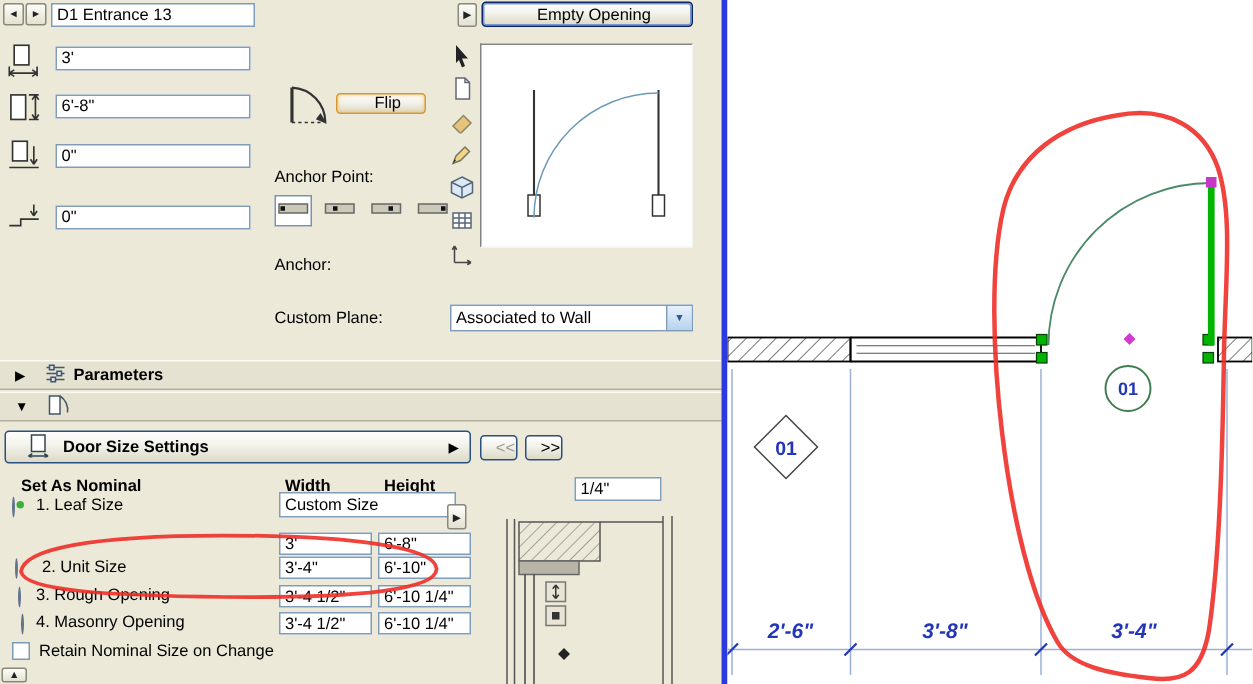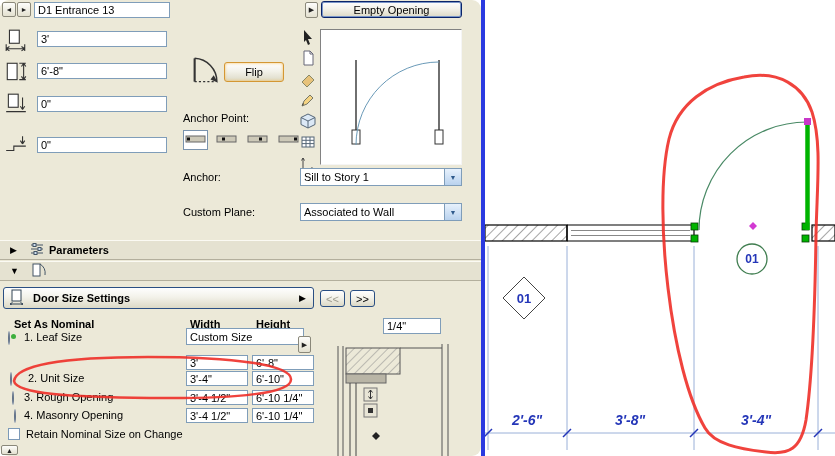--- a/index.html
+++ b/index.html
@@ -1,27 +1,27 @@
 <!DOCTYPE html>
 <html><head>
 <meta charset="utf-8">
 <style>
   html,body{margin:0;padding:0;}
   #app{position:relative;width:835px;height:456px;overflow:hidden;background:#fff;
        font-family:"Liberation Sans",sans-serif;font-size:11px;color:#000;}
   .abs{position:absolute;box-sizing:border-box;}
-  #dialog{position:absolute;left:0;top:0;width:481px;height:456px;background:#ece9d8;border-radius:9px;}
+  #dialog{position:absolute;left:0;top:0;width:481px;height:456px;background:#ece9d8;}
   #divider{position:absolute;left:481px;top:0;width:4px;height:456px;background:#2a3ae0;}
   #plan{position:absolute;left:485px;top:0;width:350px;height:456px;background:#fff;}
   .field{border:1px solid #7f9db9;background:#fff;font:11px "Liberation Sans",sans-serif;
          padding:0 3px;display:flex;align-items:center;}
   input.field{padding:0 3px;}
   .btn{border:1px solid #2a4f83;border-radius:3px;cursor:default;
        background:linear-gradient(#fefefe,#f3f2ea 45%,#dcd9c6);
-       font:11px "Liberation Sans",sans-serif;display:flex;align-items:center;justify-content:center;}
+       font:11px "Liberation Sans",sans-serif;display:flex;align-items:center;justify-content:center;padding-left:9px;}
   .btn.default{border:1px solid #0a246a;box-shadow:0 0 0 1px #7a96c8 inset;}
   .btn.warm{border:1px solid #d49733;box-shadow:inset 0 0 3px #f7c05f;}
   .mini{border:1px solid #8a887a;border-radius:2px;cursor:default;
         background:linear-gradient(#fdfdfb,#e4e1d0);display:flex;align-items:center;justify-content:center;
         font-size:7px;color:#222;}
   .combo{border:1px solid #7f9db9;background:#fff;display:flex;align-items:stretch;}
   .combo .txt{flex:1;padding:1px 3px;white-space:nowrap;overflow:hidden;display:flex;align-items:center;}
   .combo .cbtn{width:16px;background:linear-gradient(#e7f1fc,#b9d2ee);border-left:1px solid #7f9db9;
         display:flex;align-items:center;justify-content:center;color:#2f5a8c;font-size:7px;}
   .bar{left:0;width:481px;height:20px;background:#e5e2d1;border-top:1px solid #fbfaf3;
@@ -87,21 +87,21 @@
 
     
     <span class="abs" style="left:183px;top:54px;">
       <svg width="36" height="32" viewBox="0 0 34 30" fill="none" stroke="#333" stroke-width="1.4">
         <path d="M11 4 v22" stroke-width="2"></path>
         <path d="M11 4 a22 22 0 0 1 21 22"></path>
         <polygon points="33,27 26,24 29,20" fill="#333" stroke="none"></polygon>
         <path d="M11 26 h20" stroke-dasharray="2 2" stroke-width="1"></path>
       </svg>
     </span>
-    <div class="abs btn warm" style="left:224px;top:62px;width:60px;height:20px;">Flip</div>
+    <div class="abs btn warm" style="left:224px;top:62px;width:60px;height:14px;">Flip</div>
 
     
     <div class="abs lbl" style="left:183px;top:112px;">Anchor Point:</div>
     <div class="abs" style="left:183px;top:130px;">
       <span class="anchor-ic sel">
         <svg width="21" height="14" viewBox="0 0 21 14">
             <rect x="1" y="4" width="19" height="6" fill="#cdc9b8" stroke="#666"></rect>
             <rect x="2" y="5.5" width="3" height="3" fill="#111"></rect>
           </svg>
       </span>
@@ -160,24 +160,20 @@
         <path d="M35 30 V100" stroke="#333" stroke-width="1.4"></path>
         <path d="M118 30 V100" stroke="#333" stroke-width="1.4"></path>
         <rect x="31" y="100" width="8" height="14" fill="#fff" stroke="#333"></rect>
         <rect x="114" y="100" width="8" height="14" fill="#fff" stroke="#333"></rect>
         <path d="M118 32 A 83 83 0 0 0 35 115" fill="none" stroke="#6a9ab8" stroke-width="1"></path>
       </svg>
     </div>
 
     
     <div class="abs lbl" style="left:183px;top:171px;">Anchor:</div>
-    <div class="abs combo" style="left:300px;top:168px;width:162px;height:18px;">
-      <span class="txt">Sill to Story 1</span>
-      <span class="cbtn">▼</span>
-    </div>
     <div class="abs lbl" style="left:183px;top:206px;">Custom Plane:</div>
     <div class="abs combo" style="left:300px;top:203px;width:162px;height:18px;">
       <span class="txt">Associated to Wall</span>
       <span class="cbtn">▼</span>
     </div>
 
     
     <div class="abs bar" style="top:240px;">
       <span style="margin-left:10px;font-size:9px;">▶</span>
       <span style="margin-left:12px;">

